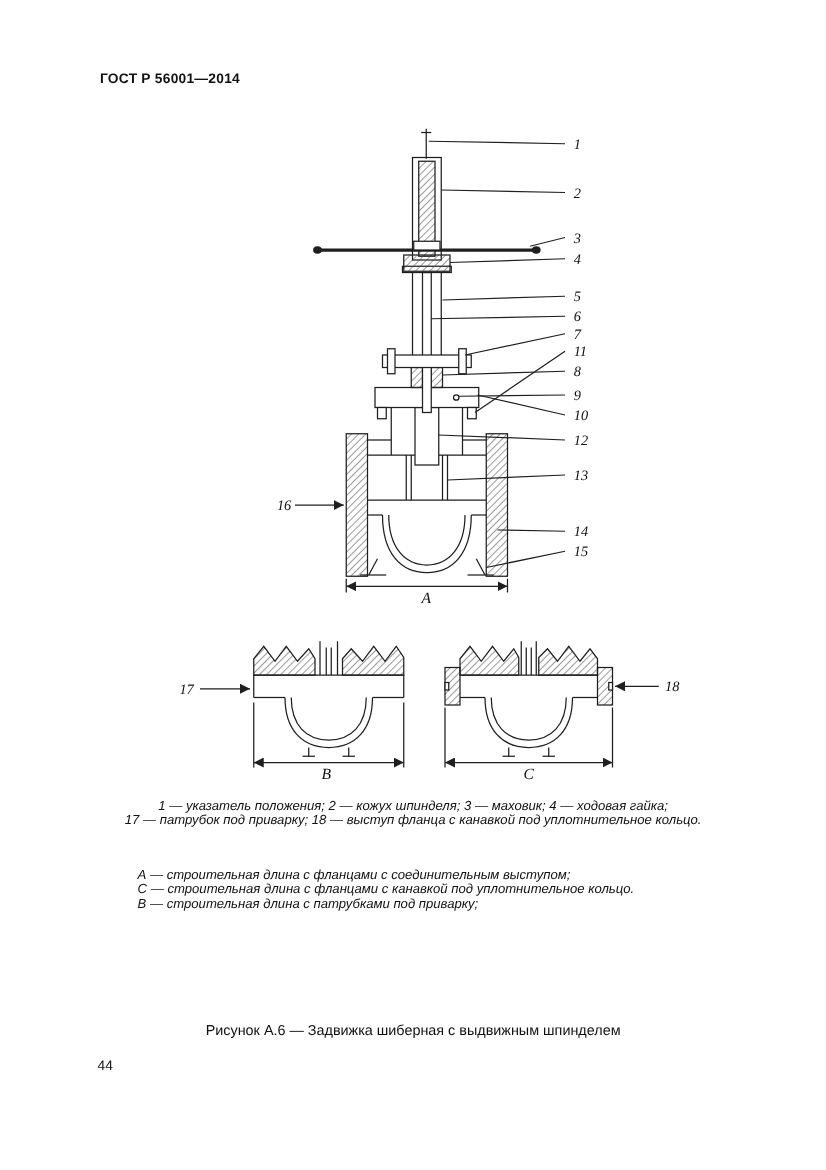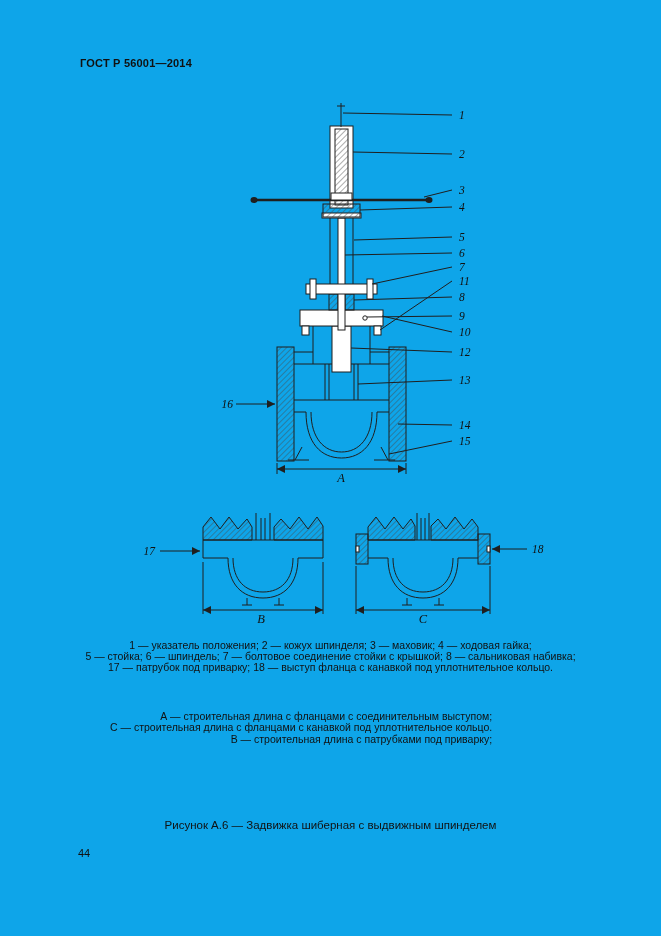--- a/index.html
+++ b/index.html
@@ -1,18 +1,18 @@
 <!DOCTYPE html>
 <html><head>
 <meta charset="utf-8">
 <style>
   html,body{margin:0;padding:0;background:#e8e8e8;}
   .page{
     position:relative;width:661px;height:936px;margin:0 auto;
-    background:#0ea5e9;overflow:hidden;color:#111;
+    background:#ffffff;overflow:hidden;color:#111;
     font-family:"Liberation Sans",sans-serif;
   }
   .header{
     position:absolute;left:80px;top:57px;
     font-weight:bold;font-size:11px;letter-spacing:.2px;
   }
   .drawing{position:absolute;left:0;top:0;}
   .drawing line,.drawing path,.drawing rect,.drawing circle,.drawing ellipse{
     stroke:#1f1f1f;stroke-width:1;fill:none;
   }
@@ -20,25 +20,25 @@
   .drawing .white{fill:#ffffff;}
   .drawing .solid{fill:#1f1f1f;stroke:none;}
   .drawing .thick{stroke-width:2.6;}
   .drawing text{
     font-family:"Liberation Serif",serif;font-style:italic;
     font-size:11.5px;fill:#111;stroke:none;
   }
   .drawing text.dim-label{font-size:12.5px;}
   .legend{
     position:absolute;left:0;right:0;top:640px;text-align:center;
-    font-size:10.5px;line-height:11.2px;
+    font-style:italic;font-size:10.5px;line-height:11.2px;
   }
   .notes{
-    position:absolute;left:110px;top:711px;text-align:right;
-    font-size:10.5px;line-height:11.4px;
+    position:absolute;left:110px;top:695px;text-align:left;
+    font-style:italic;font-size:10.5px;line-height:11.4px;
   }
   .caption{
     position:absolute;left:0;right:0;top:771px;text-align:center;
     font-size:11.5px;
     margin-top:48px;
   }
   .pagenum{position:absolute;left:78px;top:847px;font-size:11px;text-align:center;}
 </style>
 </head>
 <body>
@@ -246,21 +246,20 @@
         <line x1="356" y1="566" x2="356" y2="614"></line>
         <line x1="490" y1="566" x2="490" y2="614"></line>
         <line x1="356" y1="610" x2="490" y2="610" marker-start="url(#arr)" marker-end="url(#arr)"></line>
         <text class="dim-label" x="423" y="623" text-anchor="middle">C</text>
       </g>
     </g>
   </svg>
 
   <div class="legend">
     <div>1 — указатель положения; 2 — кожух шпинделя; 3 — маховик; 4 — ходовая гайка;</div>
-    <div>5 — стойка; 6 — шпиндель; 7 — болтовое соединение стойки с крышкой; 8 — сальниковая набивка;</div>
     <div>17 — патрубок под приварку; 18 — выступ фланца с канавкой под уплотнительное кольцо.</div>
   </div>
 
   <div class="notes">
     <div>А — строительная длина с фланцами с соединительным выступом;</div>
     <div>С — строительная длина с фланцами с канавкой под уплотнительное кольцо.</div>
     <div>В — строительная длина с патрубками под приварку;</div>
   </div>
 
   <div class="caption">Рисунок А.6 — Задвижка шиберная с выдвижным шпинделем</div>

